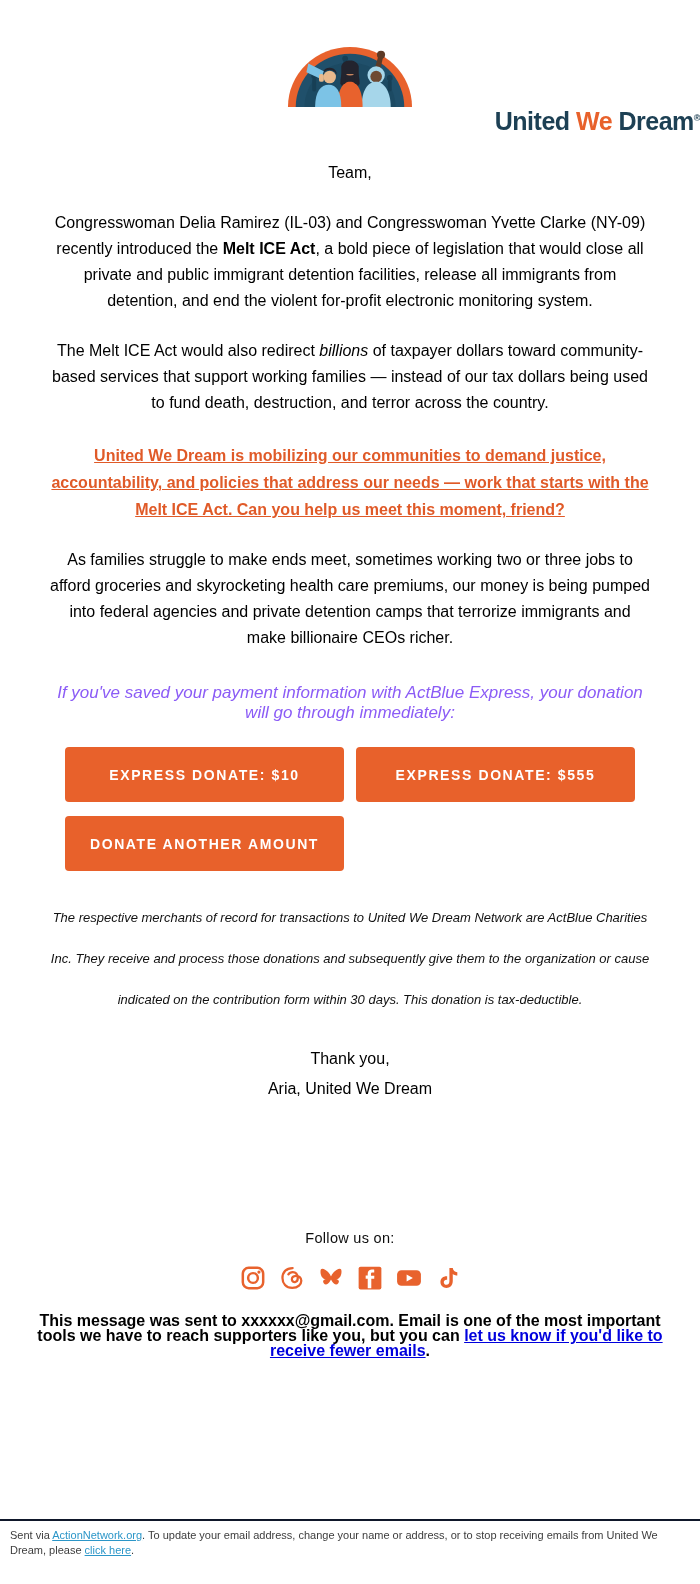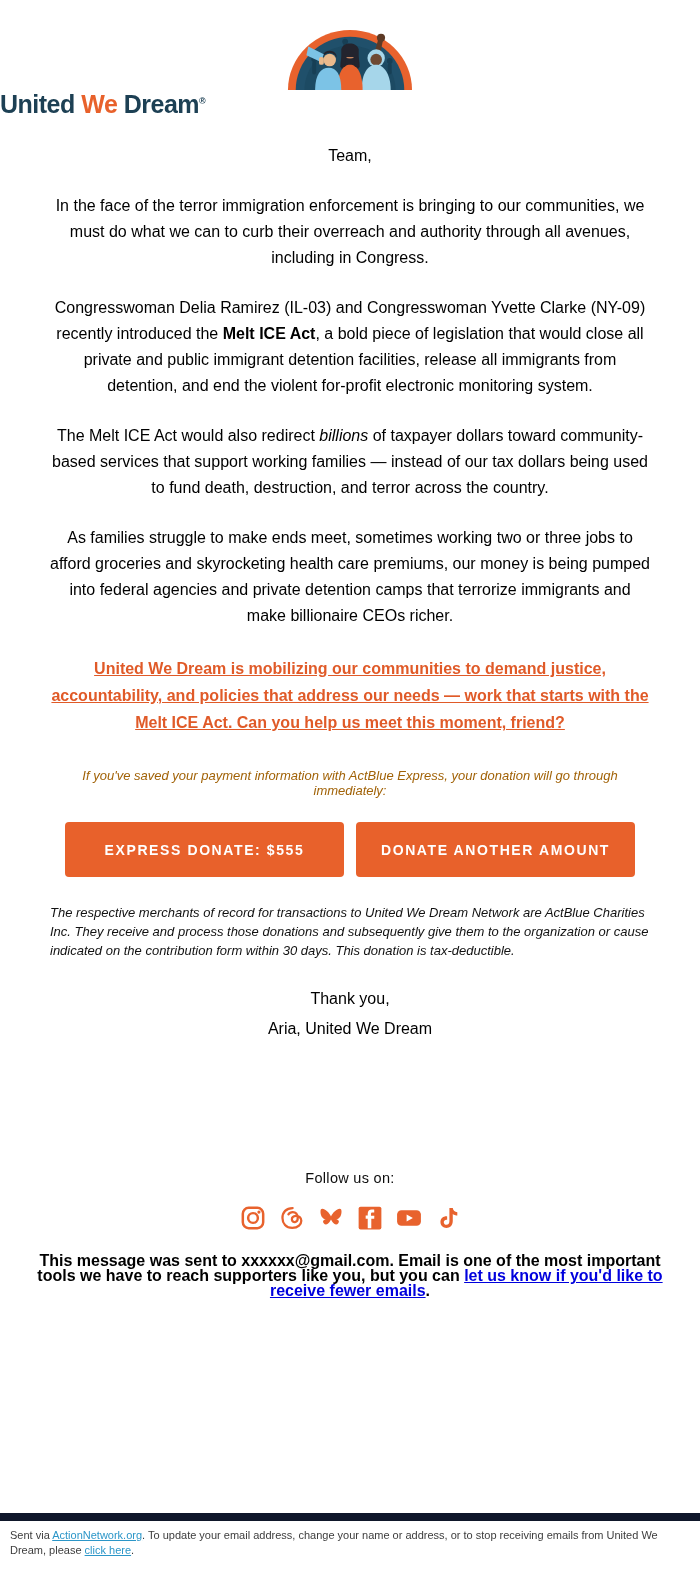--- a/index.html
+++ b/index.html
@@ -12,21 +12,21 @@
   .page {
     width: 700px;
     min-height: 1584px;
     display: flex;
     flex-direction: column;
     background: #fff;
   }
   .content { padding: 0 50px; }
 
   
-  .logo-wrap { text-align: left; padding-top: 28px; }
+  .logo-wrap { text-align: right; padding-top: 45px; }
   .logo-art { width: 126px; height: 64px; display: block; margin: 0 auto; }
   .wordmark {
     font-size: 25px;
     font-weight: bold;
     letter-spacing: -0.5px;
     margin-top: 0px;
     line-height: 1;
   }
   .wm-navy { color: #1d4054; }
   .wm-orange { color: #e8612b; }
@@ -48,22 +48,22 @@
     color: #e05a28;
     font-weight: bold;
     text-decoration: underline;
     font-size: 16px;
     line-height: 27px;
     cursor: pointer;
   }
 
   .express-note {
     font-style: italic;
-    font-size: 13px;
-    color: #a16207;
+    font-size: 17px;
+    color: #8b5cf6;
     text-align: center;
     margin-top: 32px;
   }
 
   
   .donate-grid {
     display: grid;
     grid-template-columns: 1fr 1fr;
     column-gap: 12px;
     row-gap: 14px;
@@ -82,21 +82,22 @@
     display: flex;
     align-items: center;
     justify-content: center;
     cursor: pointer;
     white-space: nowrap;
   }
 
   .disclaimer {
     font-style: italic;
     font-size: 13px;
-    line-height: 19px;
+    line-height: 41px;
+    text-align: center;
     margin: 26px 0 0 0;
     color: #111;
   }
 
   .closing { margin-top: 26px; }
   .signature { margin-top: 4px; }
 
   .big-spacer { height: 128px; }
 
   
@@ -124,21 +125,21 @@
     line-height: 15px;
     text-align: center;
     margin: 22px 30px 0 30px;
     color: #000;
   }
   .footer-note a { color: #0000dd; text-decoration: underline; cursor: pointer; }
 
   
   .bottom-bar {
     margin-top: auto;
-    border-top: 8px solid #0f172a;
+    border-top: 2px solid #0f172a;
     padding: 7px 21px 26px 10px;
     font-size: 11px;
     line-height: 15px;
     color: #3d3d3d;
   }
   .bottom-bar a { color: #2b96c8; text-decoration: underline; cursor: pointer; }
 </style>
 </head>
 <body>
 
@@ -181,33 +182,33 @@
       <span class="wm-navy">United</span>
       <span class="wm-orange">We</span>
       <span class="wm-navy">Dream</span><sup>®</sup>
     </div>
   </div>
 
   <div class="content">
 
     <p class="para greeting">Team,</p>
 
-    <p class="para">In the face of the terror immigration enforcement is bringing to our communities, we must do what we can to curb their overreach and authority through all avenues, including in Congress.</p>
 
     <p class="para"><span>Congresswoman Delia Ramirez (IL-03) and Congresswoman Yvette Clarke (NY-09) recently introduced the </span><span class="bold">Melt ICE Act</span><span>, a bold piece of legislation that would close all private and public immigrant detention facilities, release all immigrants from detention, and end the violent for-profit electronic monitoring system.</span></p>
 
     <p class="para"><span>The Melt ICE Act would also redirect </span><span class="italic">billions</span><span> of taxpayer dollars toward community-based services that support working families — instead of our tax dollars being used to fund death, destruction, and terror across the country.</span></p>
 
+    <p class="para cta-para"><a class="cta-link">United We Dream is mobilizing our communities to demand justice, accountability, and policies that address our needs — work that starts with the Melt ICE Act. Can you help us meet this moment, friend?</a></p>
+
     <p class="para">As families struggle to make ends meet, sometimes working two or three jobs to afford groceries and skyrocketing health care premiums, our money is being pumped into federal agencies and private detention camps that terrorize immigrants and make billionaire CEOs richer.</p>
 
-    <p class="para cta-para"><a class="cta-link">United We Dream is mobilizing our communities to demand justice, accountability, and policies that address our needs — work that starts with the Melt ICE Act. Can you help us meet this moment, friend?</a></p>
-
     <p class="express-note">If you've saved your payment information with ActBlue Express, your donation will go through immediately:</p>
 
     <div class="donate-grid">
+      <button class="donate-btn">EXPRESS DONATE: $10</button>
       <button class="donate-btn">EXPRESS DONATE: $555</button>
       <button class="donate-btn">DONATE ANOTHER AMOUNT</button>
     </div>
 
     <p class="disclaimer">The respective merchants of record for transactions to United We Dream Network are ActBlue Charities Inc. They receive and process those donations and subsequently give them to the organization or cause indicated on the contribution form within 30 days. This donation is tax-deductible.</p>
 
     <p class="para closing">Thank you,</p>
     <p class="para signature">Aria, United We Dream</p>
 
   </div>

